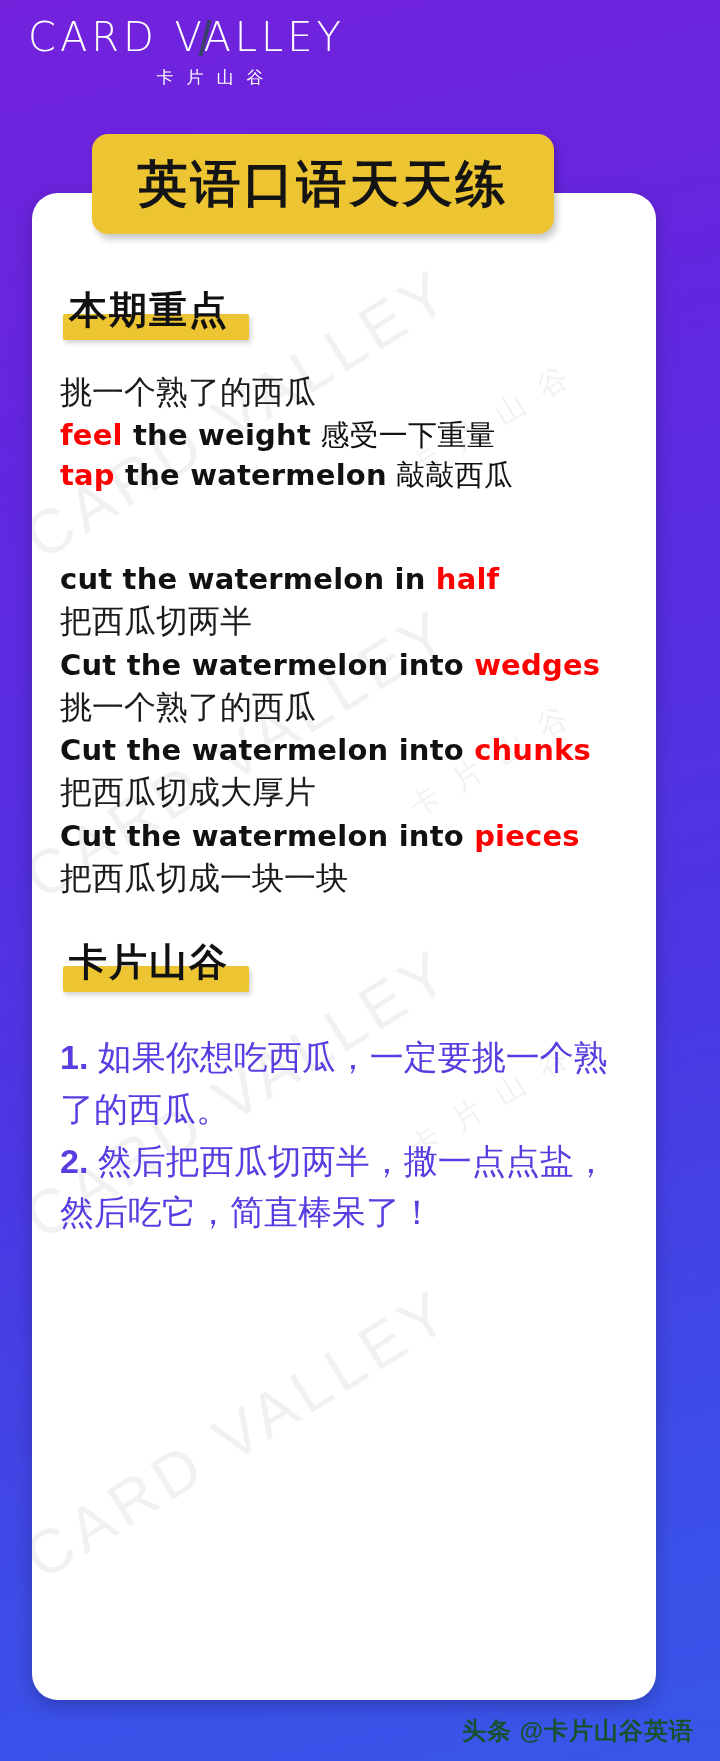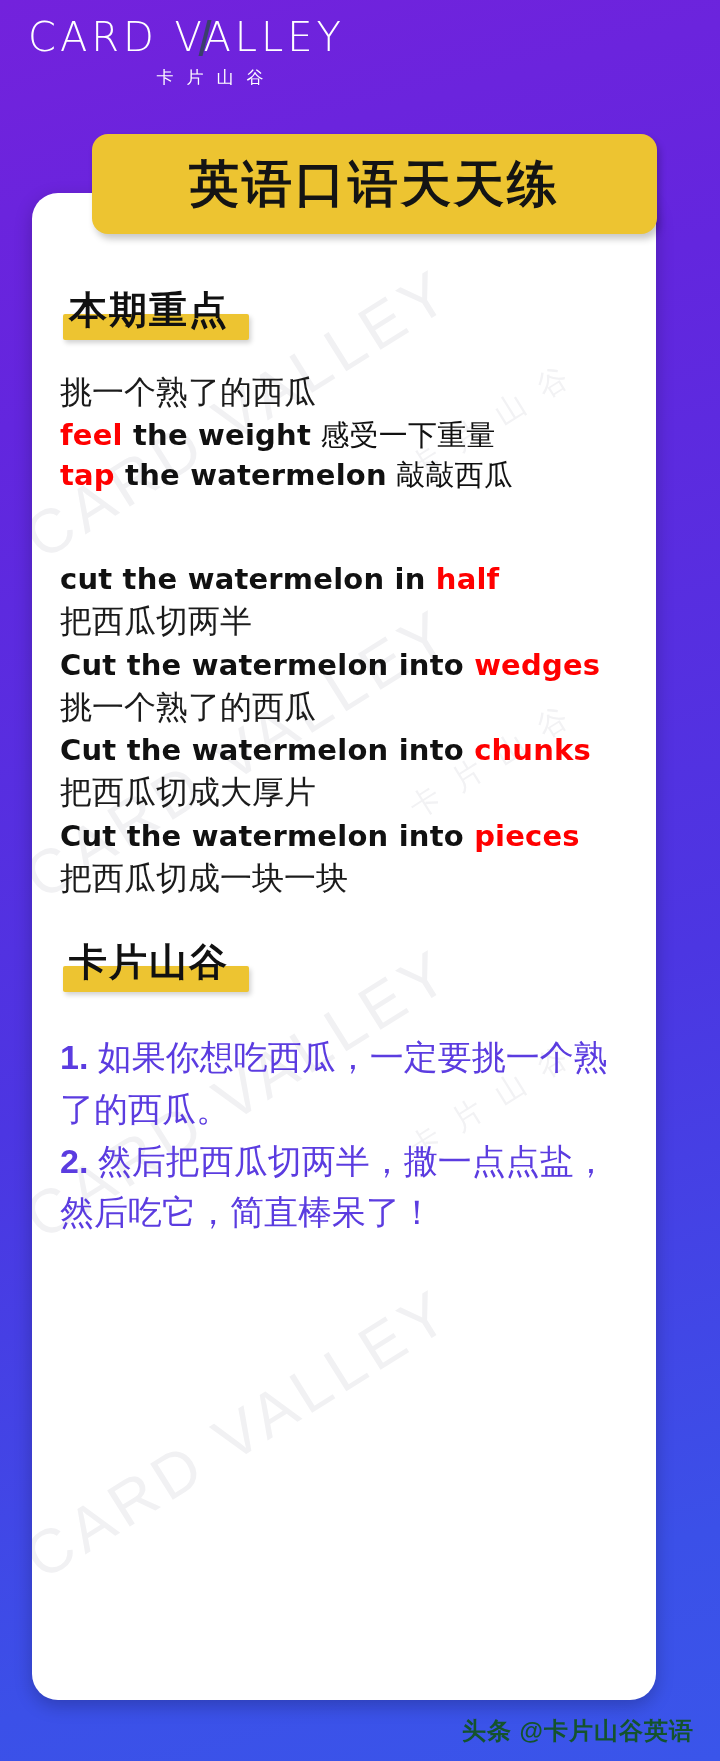--- a/index.html
+++ b/index.html
@@ -52,21 +52,21 @@
     position:absolute; white-space:nowrap;
     font-size:30px; letter-spacing:20px; color:#f2f2f4;
     transform:rotate(-32deg); transform-origin:left top;
   }
 
   .card-inner{ position:relative; padding:0 28px; }
 
   
   .title-banner{
     position:absolute; left:92px; top:134px;
-    width:565px; height:100px;
+    width:462px; height:100px;
     background:#EDC431; border-radius:16px;
     box-shadow:3px 5px 7px rgba(0,0,0,.22);
     display:flex; align-items:center; justify-content:center;
     z-index:5;
   }
   .title-text{
     font-size:50px; font-weight:700; color:#141414;
     letter-spacing:3px; line-height:1;
     font-family:"DejaVu Sans",sans-serif;
   }

